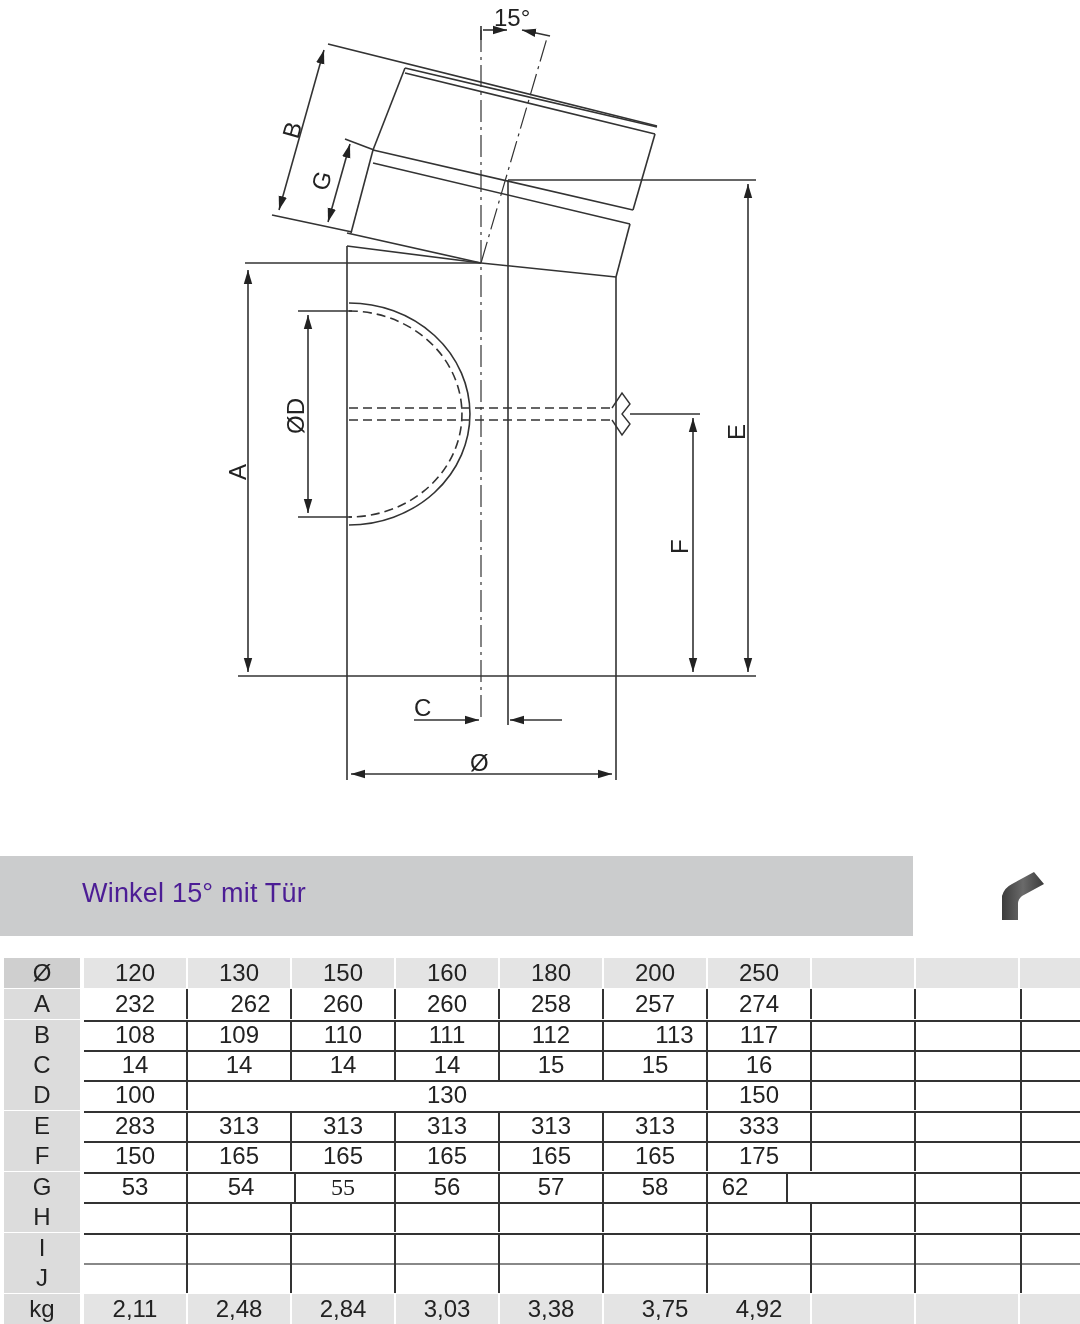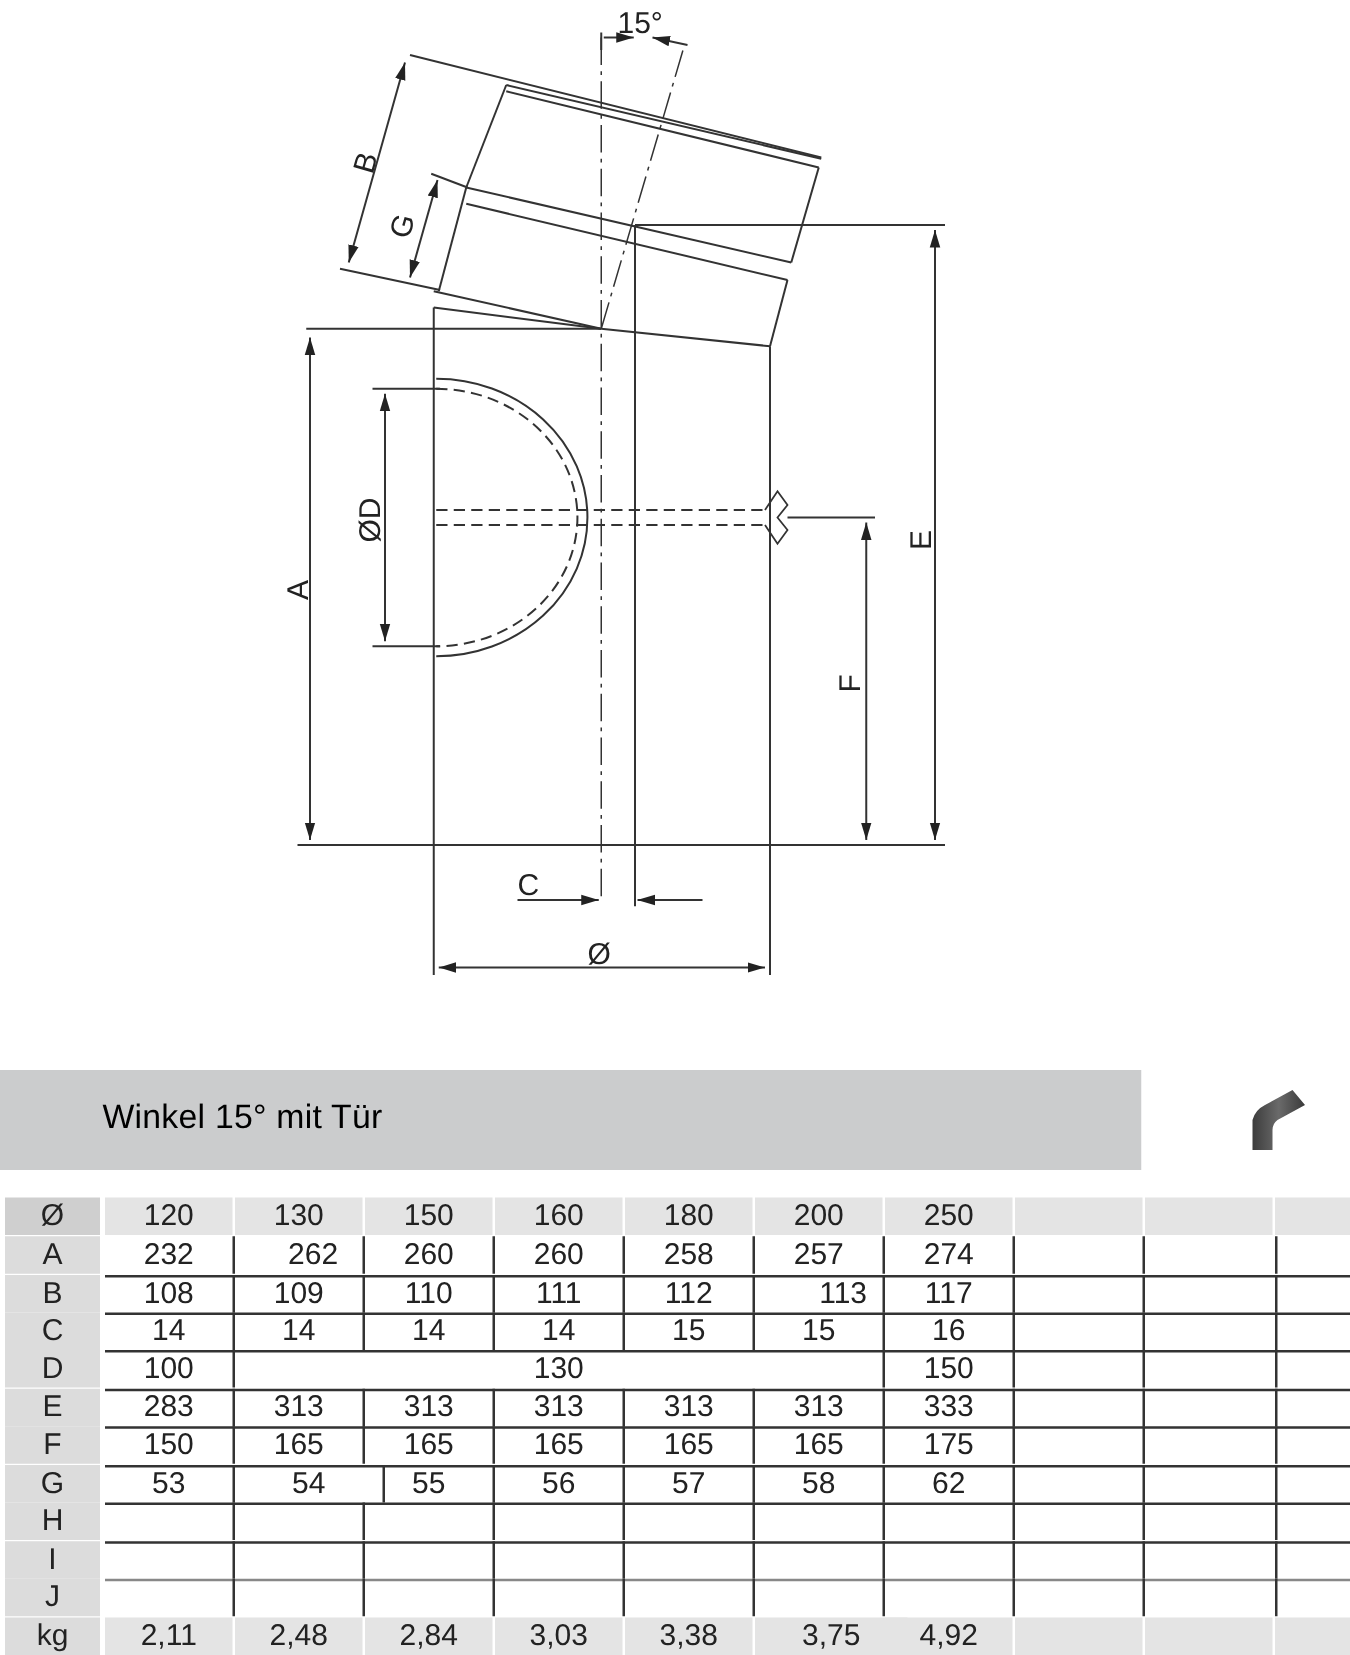--- a/index.html
+++ b/index.html
@@ -2,21 +2,21 @@
 <html><head>
   <meta charset="utf-8">
   <style>
     html, body { margin:0; padding:0; background:#ffffff; }
     body { width:1080px; height:1324px; position:relative; overflow:hidden;
            font-family:"Liberation Sans", sans-serif; color:#222; }
     #drawing { position:absolute; left:0; top:0; width:1080px; height:820px; }
     .dim-label { font-family:"Liberation Sans", sans-serif; font-size:24px; fill:#222; }
     #title-bar { position:absolute; left:0; top:856px; width:913px; height:80px;
                  background:#cbcccd; }
-    #title-text { position:absolute; left:82px; top:22px; font-size:27px; color:#000000;
+    #title-text { position:absolute; left:82px; top:22px; font-size:27px; color:#4c1d95;
                   letter-spacing:0.2px; }
     #product-icon { position:absolute; left:990px; top:868px; width:64px; height:56px; }
     #spec-table { position:absolute; left:0; top:956px; width:1080px; height:368px; }
     .row { position:absolute; left:0; width:1080px; height:30px; }
     .cell { position:absolute; top:0; height:100%; font-size:24px; text-align:center;
             line-height:30px; color:#222; box-sizing:border-box; }
     .label-cell { background:#dcdcdc; }
     .head-cell { background:#e4e4e4; }
     .shade-cell { background:#e4e4e4; }
     .body-cell { border-right:2px solid #333; }
@@ -222,26 +222,26 @@
     <div class="cell body-cell" style="left:708px;width:104px;">175</div>
     <div class="cell body-cell" style="left:812px;width:104px;"></div>
     <div class="cell body-cell" style="left:916px;width:106px;"></div>
     <div class="cell body-cell last" style="left:1022px;width:58px;"></div>
   </div>
   <div class="hline" style="top:216px;"></div>
 
   <div class="row" style="top:216px;">
     <div class="cell label-cell" style="left:4px;width:76px;">G</div>
     <div class="cell body-cell" style="left:84px;width:104px;">53</div>
-    <div class="cell body-cell" style="left:188px;width:120px;">54</div>
-    <div class="cell body-cell" style="left:292px;width:104px;">55</div>
+    <div class="cell body-cell" style="left:188px;width:108px;">54</div>
+    <div class="cell body-cell" style="left:292px;width:104px;font-family:Liberation Serif, serif;">55</div>
     <div class="cell body-cell" style="left:396px;width:104px;">56</div>
     <div class="cell body-cell" style="left:500px;width:104px;">57</div>
     <div class="cell body-cell" style="left:604px;width:104px;">58</div>
-    <div class="cell body-cell" style="left:708px;width:104px;">62</div>
+    <div class="cell body-cell" style="left:684px;width:104px;">62</div>
     <div class="cell body-cell" style="left:812px;width:104px;"></div>
     <div class="cell body-cell" style="left:916px;width:106px;"></div>
     <div class="cell body-cell last" style="left:1022px;width:58px;"></div>
   </div>
   <div class="hline" style="top:246px;"></div>
 
   <div class="row" style="top:246px;">
     <div class="cell label-cell" style="left:4px;width:76px;">H</div>
     <div class="cell body-cell" style="left:84px;width:104px;"></div>
     <div class="cell body-cell" style="left:188px;width:104px;"></div>

